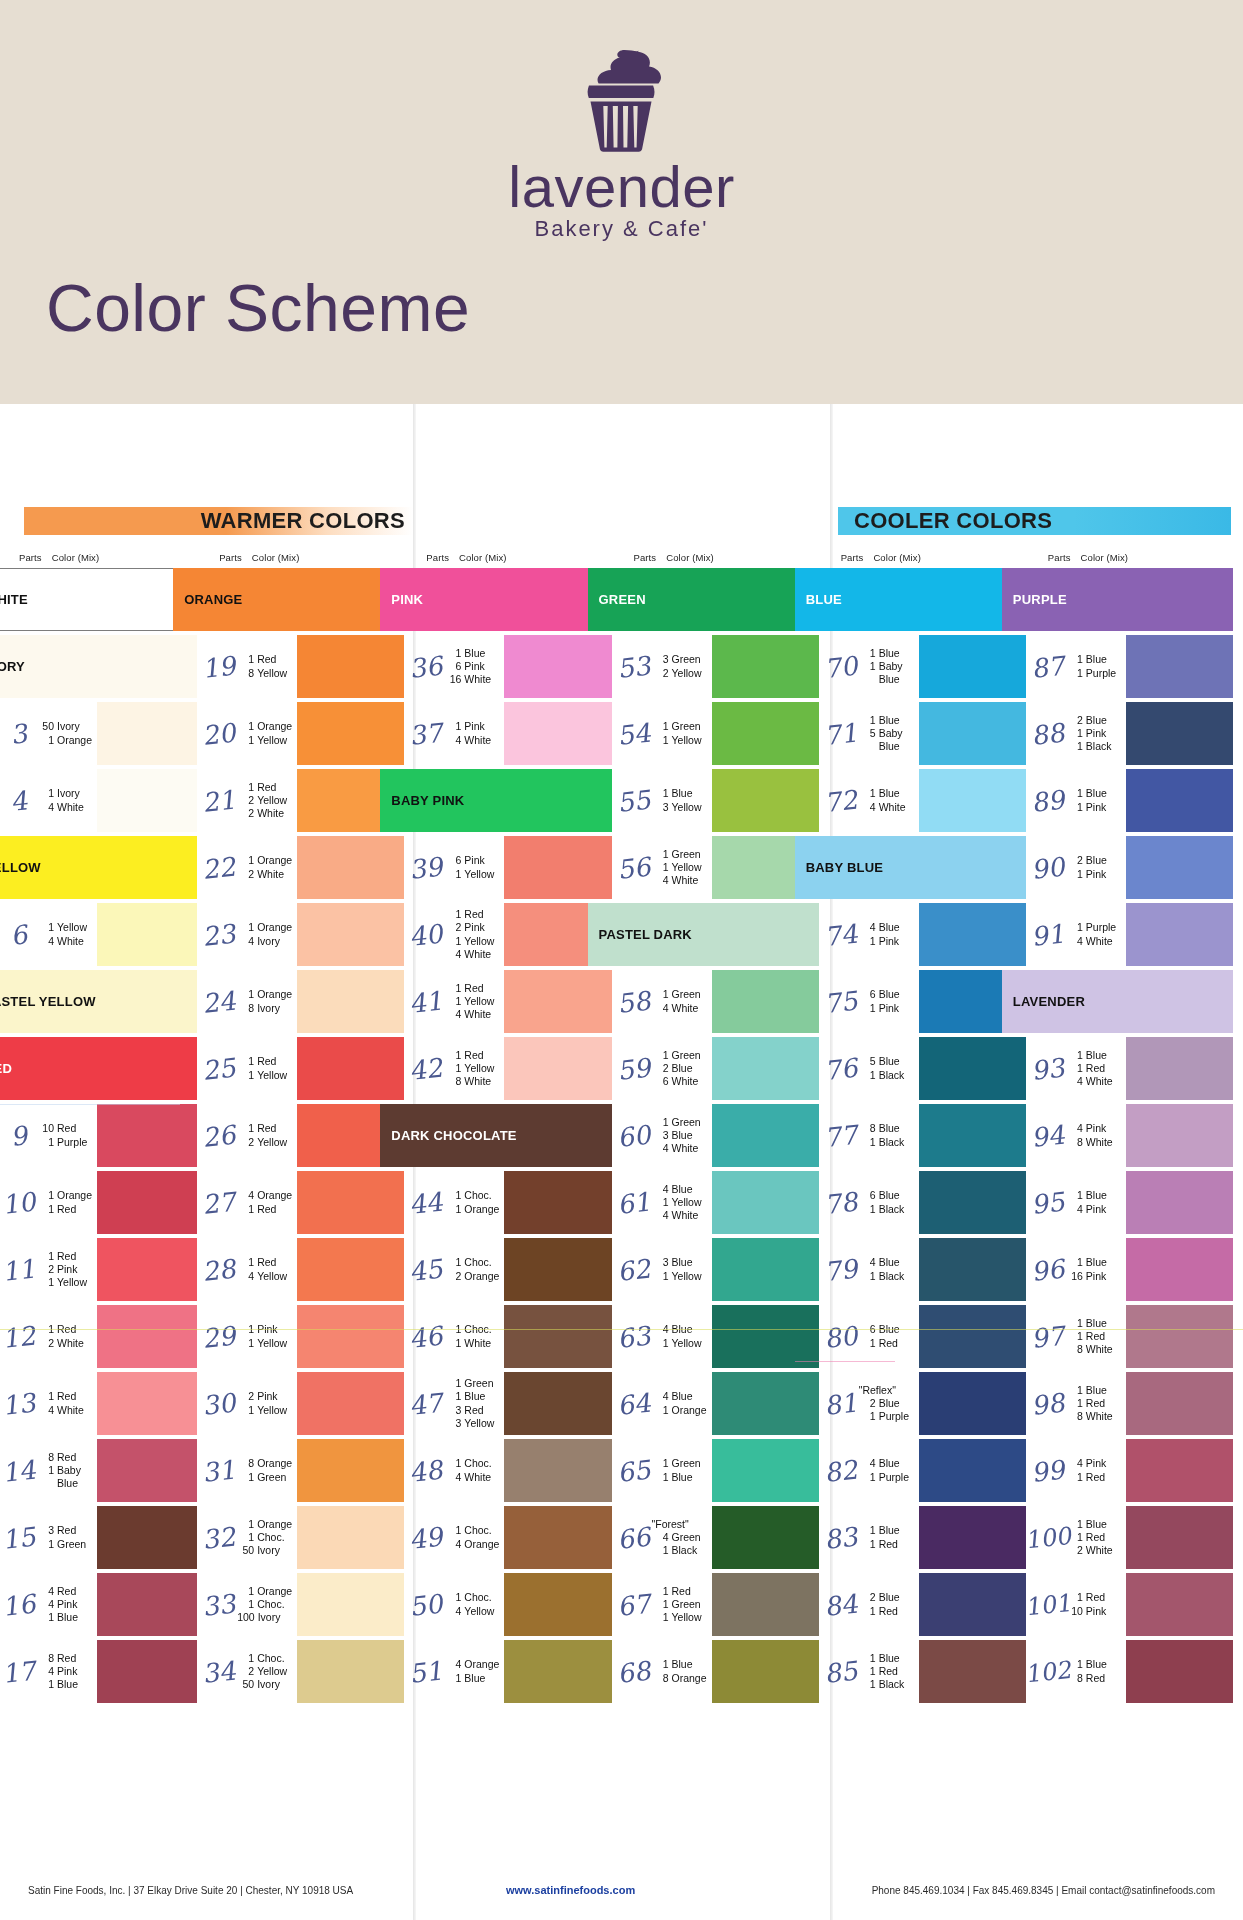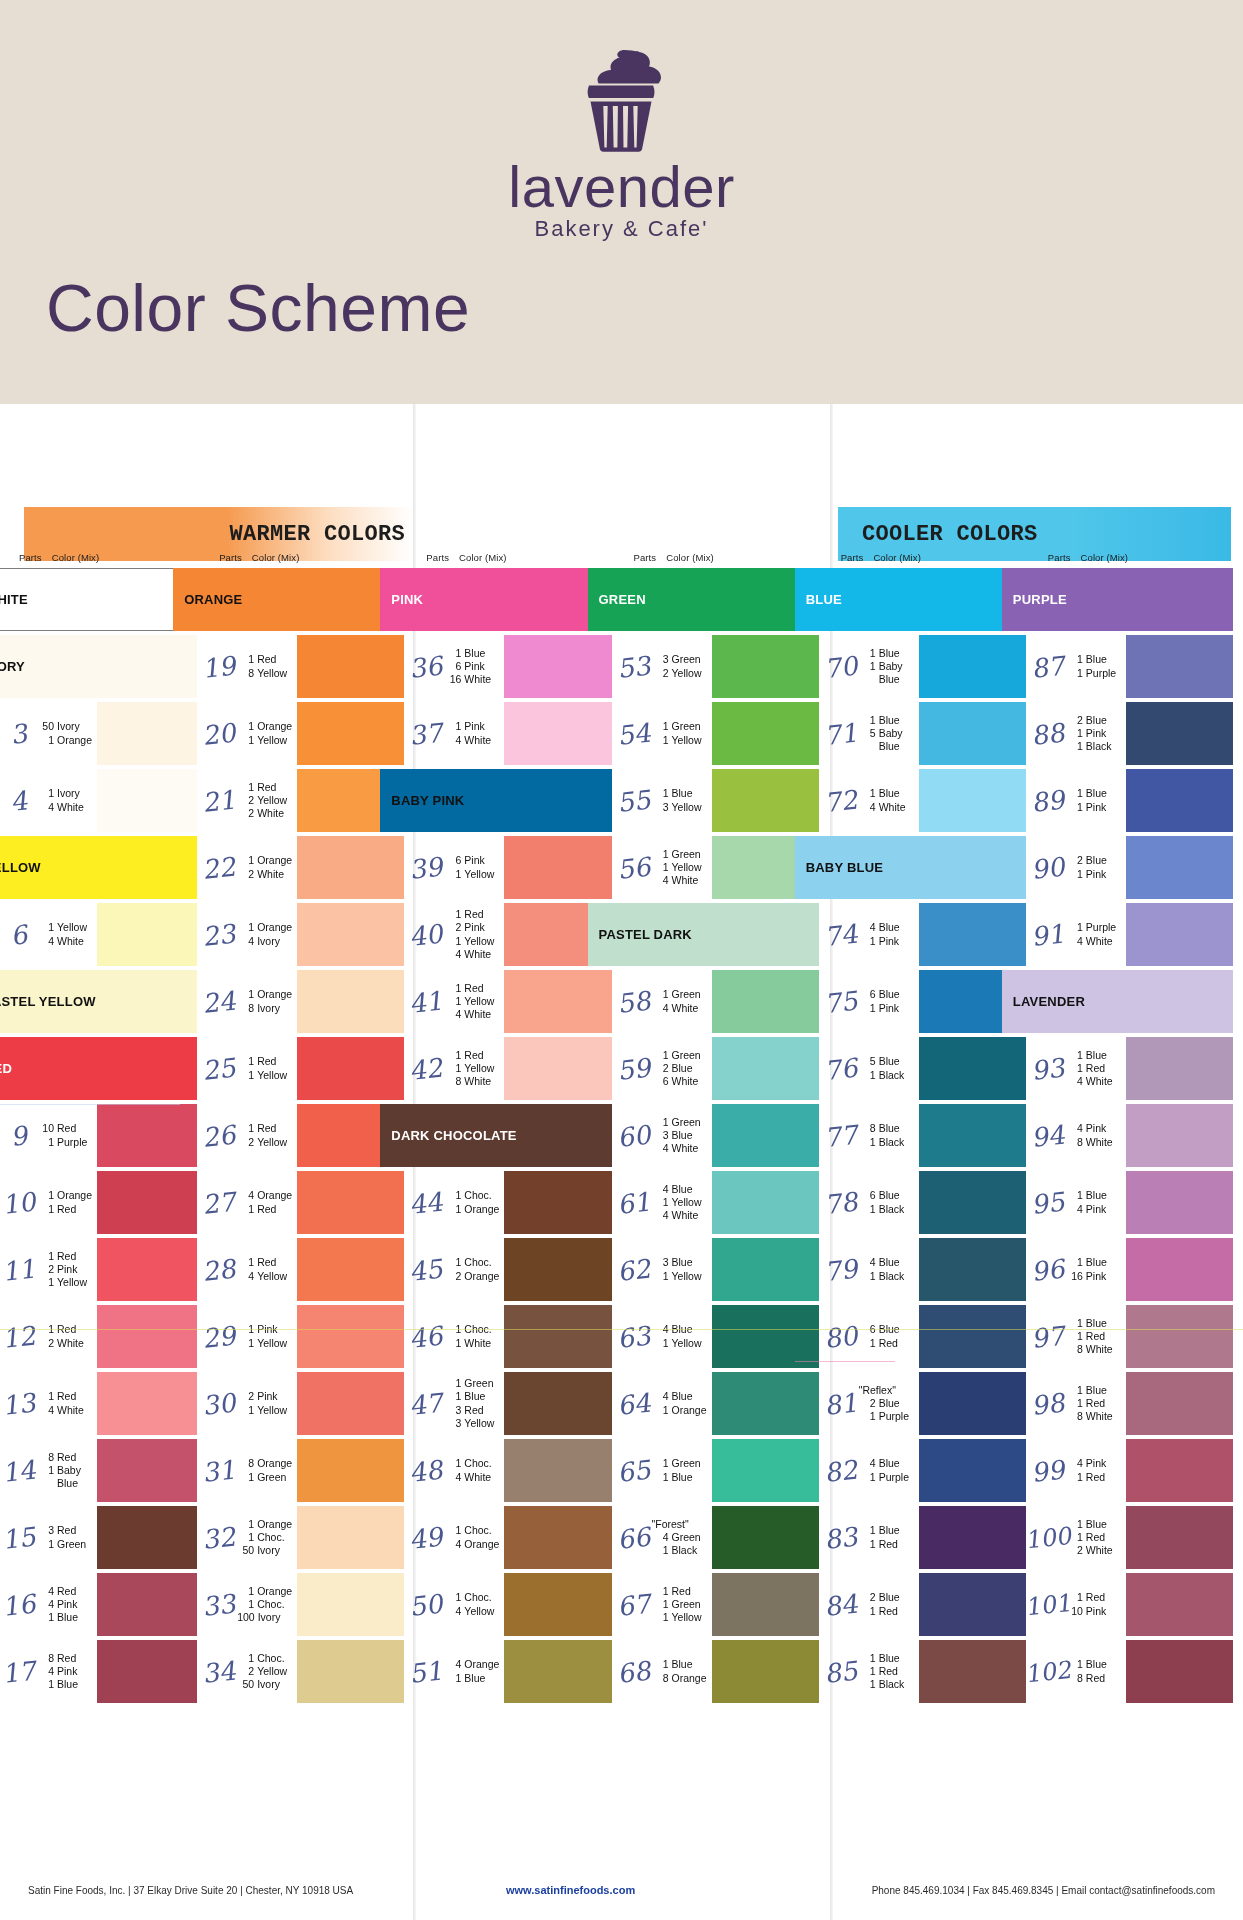--- a/index.html
+++ b/index.html
@@ -64,35 +64,35 @@
     background:#ffffff;
     overflow:hidden;
   }
 
   #banner-row {
     position:absolute;
     top:103px; left:0; width:1243px; height:36px;
   }
   .banner {
     position:absolute;
-    top:0; height:54px;
-    display:flex; align-items:center;font-family:Liberation Mono, monospace;
+    top:0; height:28px;
+    display:flex; align-items:center;
   }
   #warmer-banner {
     left:24px; width:389px;
     background:linear-gradient(to right,#f59a4f 0%,#f59a4f 52%,#fdddc0 78%,#ffffff 100%);
     justify-content:flex-end;
   }
   #warmer-banner .banner-label { padding-right:8px; }
   #cooler-banner {
     left:838px; width:393px;
     background:linear-gradient(to right,#4fc6ea 0%,#4fc6ea 60%,#3ab9e6 100%);
     justify-content:flex-start;
   }
-  #cooler-banner .banner-label { padding-left:24px; }
+  #cooler-banner .banner-label { padding-left:16px; }
   .banner-label {
     font-size:22px;
     font-weight:bold;
     color:#1d1d1d;
     letter-spacing:0.3px;
     white-space:nowrap;
   }
 
   
   .seam {
@@ -735,21 +735,21 @@
             </div>
             <div class="ln">
               <span class="q">4</span>
               <span>White</span>
             </div>
           </div>
           <div class="swatch" style="background: rgb(251, 197, 221);"></div>
         </div>
         <div class="row named">
           <div class="num">38</div>
-          <div class="swatch" style="background: #0369a1;">
+          <div class="swatch" style="background: #22c55e;">
             <span class="sw-label" style="color: rgb(17, 17, 17);">BABY PINK</span>
           </div>
         </div>
         <div class="row">
           <div class="num">39</div>
           <div class="mix">
             <div class="ln">
               <span class="q">6</span>
               <span>Pink</span>
             </div>

